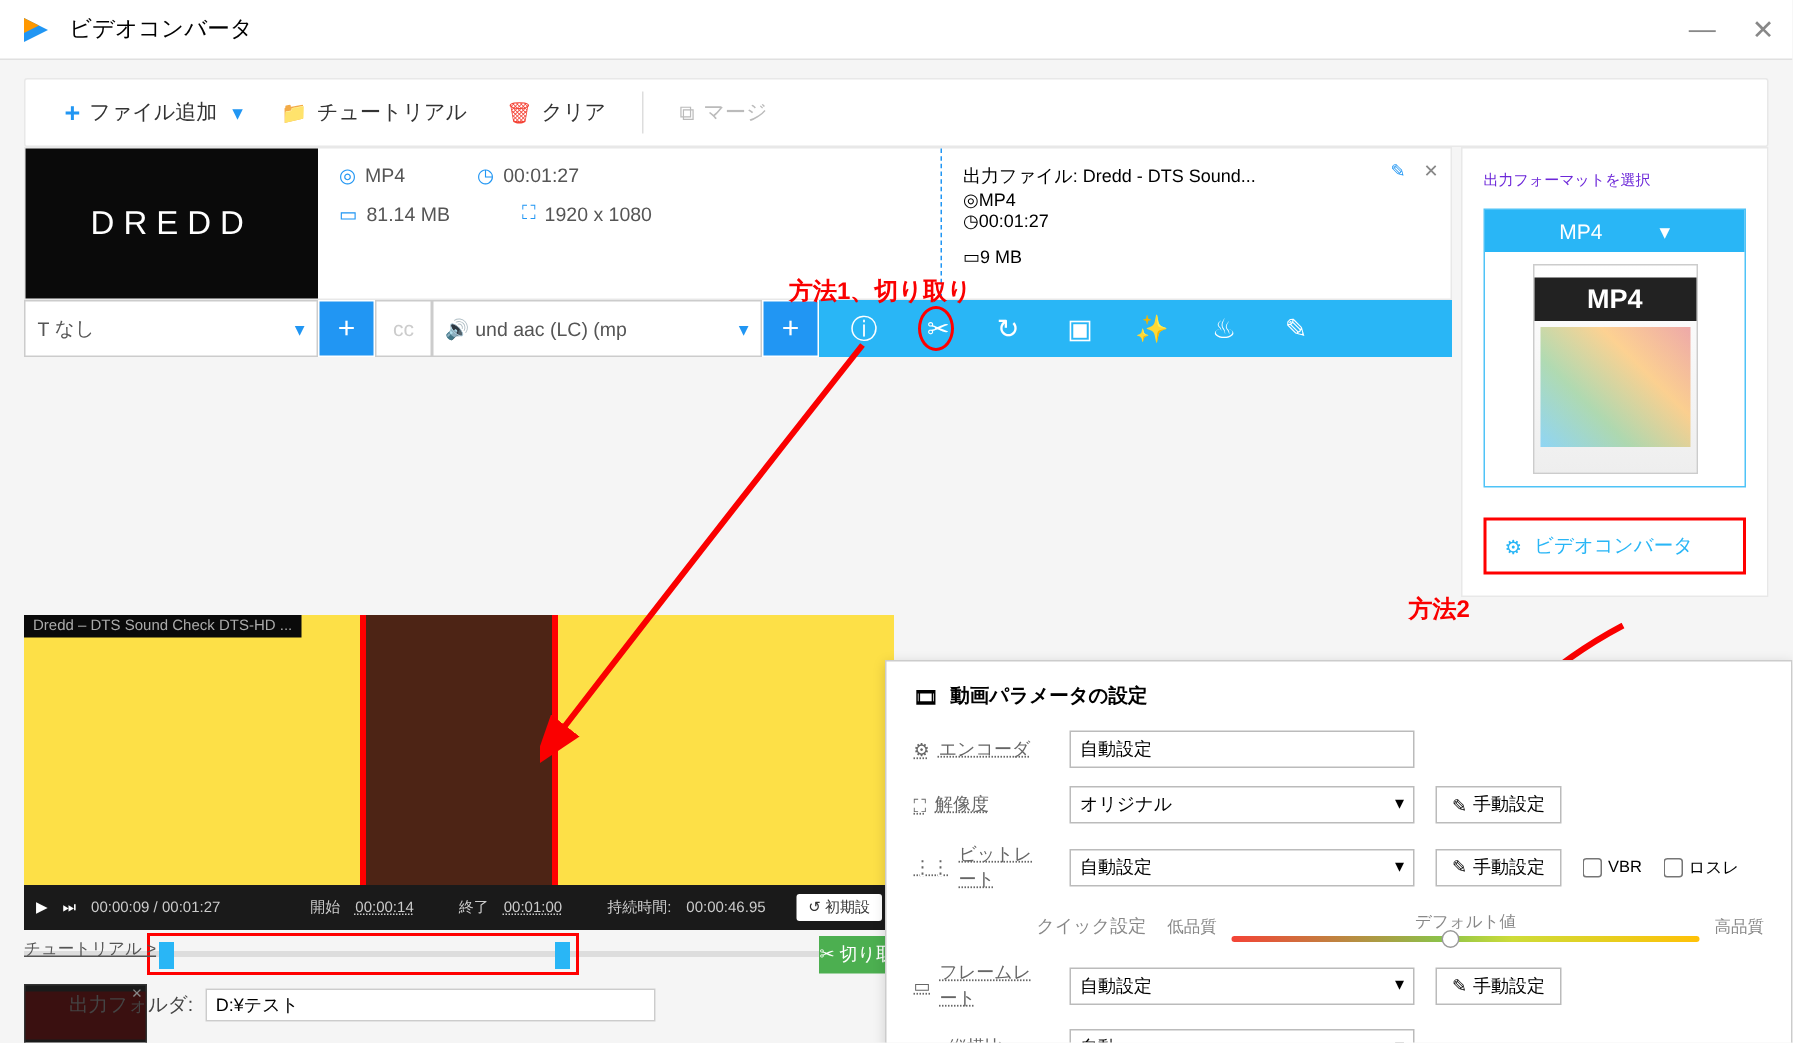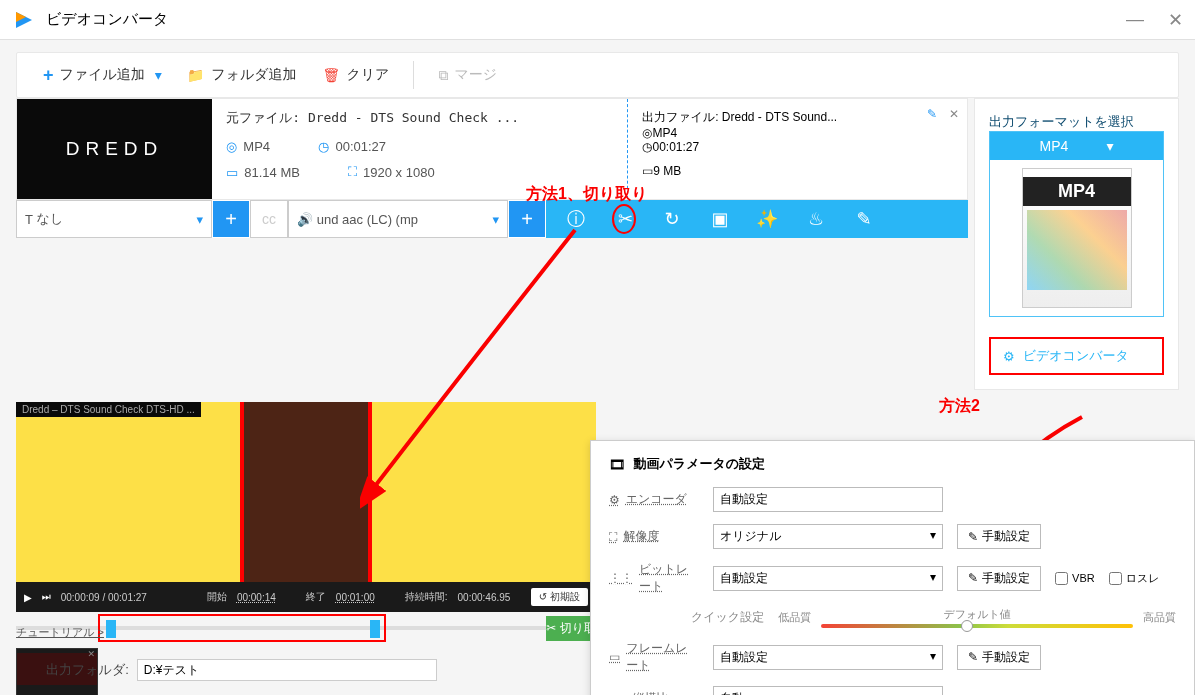--- a/index.html
+++ b/index.html
@@ -12,41 +12,41 @@
 .toolbar .tb-btn { display: flex; align-items: center; gap: 6px; padding: 4px 10px; color: #333; cursor: pointer; font-size: 14px; }
 .toolbar .plus { color: #2196f3; font-weight: bold; font-size: 18px; }
 .toolbar .folder { color: #2196f3; }
 .toolbar .trash { color: #f44336; }
 .toolbar .merge-disabled { color: #bbb; }
 .toolbar .divider { width: 1px; height: 28px; background: #ddd; margin: 0 8px; }
 .main-area { display: flex; padding: 0 16px; gap: 0; }
 .left-col { flex: 1; }
 .file-row { display: flex; background: #fff; border: 1px solid #e8e8e8; }
 .thumb { width: 195px; height: 100px; background: #0a0a0a; position: relative; display: flex; align-items: center; justify-content: center; }
-.thumb .dredd-text { font-family: impact,sans-serif; letter-spacing: 6px; color: #fff; font-size: 19px; }
+.thumb .dredd-text { font-family: impact,sans-serif; letter-spacing: 6px; color: #fff; font-size: 22px; }
 .file-info { flex: 1; padding: 10px 14px; position: relative; }
 .file-info .source-label { font-family: monospace, "MS Gothic"; font-size: 13px; color: #333; margin-bottom: 12px; display: block; white-space: nowrap; overflow: hidden; text-overflow: ellipsis; }
 .file-info .info-grid { display: flex; gap: 48px; }
 .file-info .ic { display: flex; align-items: center; gap: 6px; color: #555; font-size: 13px; }
 .file-info .icon { color: #2196f3; }
 .output-info { width: 340px; padding: 10px 14px; position: relative; border-left: 1px dashed #2196f3; }
 .output-info .edit-icon { color: #2196f3; position: absolute; right: 30px; top: 8px; cursor: pointer; }
 .output-info .close-icon { color: #888; position: absolute; right: 8px; top: 8px; cursor: pointer; }
 .edit-bar { display: flex; height: 38px; background: #fff; }
 .edit-bar .subtitle-sel { width: 196px; display: flex; align-items: center; border: 1px solid #ccc; padding: 0 8px; background: #fff; color: #555; font-size: 13px; }
 .edit-bar .subtitle-sel .arrow { margin-left: auto; color: #2196f3; }
 .edit-bar .sq-btn { width: 38px; height: 38px; display: flex; align-items: center; justify-content: center; background: #2196f3; color: #fff; font-size: 20px; border: 1px solid #fff; cursor: pointer; }
 .edit-bar .cc-btn { width: 38px; background: #fff; color: #ccc; border: 1px solid #ccc; display: flex; align-items: center; justify-content: center; font-size: 14px; }
 .edit-bar .audio-sel { width: 220px; display: flex; align-items: center; border: 1px solid #ccc; padding: 0 8px; background: #fff; color: #555; font-size: 13px; }
 .edit-bar .audio-sel .arrow { margin-left: auto; color: #2196f3; }
 .edit-bar .tools { flex: 1; background: #29b6f6; display: flex; align-items: center; gap: 24px; padding: 0 18px; }
 .edit-bar .tools .tool { color: #fff; font-size: 18px; cursor: pointer; width: 24px; text-align: center; }
 .scissors-circled { border: 2px solid #ff0000; border-radius: 50%; padding: 2px 4px; }
 .right-panel { width: 205px; background: #fff; border: 1px solid #e8e8e8; padding: 14px; margin-left: 6px; }
-.right-panel .hdr { font-size: 13px; color: #0c4a6e; }
+.right-panel .hdr { font-size: 10px; color: #6d28d9; margin-bottom: 12px; }
 .format-box { border: 1px solid #4fc3f7; padding: 0; }
 .format-box .fmt-hdr { background: #29b6f6; color: #fff; text-align: center; padding: 6px; font-size: 14px; display: flex; justify-content: center; gap: 38px; align-items: center; }
 .format-box .fmt-thumb { padding: 8px; display: flex; justify-content: center; }
 .format-box .mp4-card { width: 110px; height: 140px; background: linear-gradient(#fff,#eee); border: 1px solid #ccc; position: relative; }
 .format-box .mp4-card .mp4-band { background: #222; color: #fff; text-align: center; font-weight: bold; font-size: 18px; padding: 4px; margin-top: 8px; }
 .format-box .mp4-card .pic { height: 80px; background: linear-gradient(45deg,#4fc3f7,#81c784,#ffb74d,#e57373); opacity: .6; margin: 4px; }
 .param-btn { margin-top: 20px; border: 2px solid #ff0000; padding: 8px 12px; display: flex; align-items: center; gap: 8px; color: #29b6f6; cursor: pointer; font-size: 13px; }
 .preview { margin: 12px 16px 0; width: 580px; }
 .preview .video { width: 100%; height: 180px; background: #fde047; position: relative; }
 .preview .video .tab { position: absolute; top: 0; left: 0; background: #0a0a0a; color: #aaa; font-size: 10px; padding: 2px 6px; }
@@ -107,43 +107,40 @@
 </div>
 
 <div class="toolbar">
   <div class="tb-btn">
     <span class="plus">+</span>
     <span>ファイル追加</span>
     <span style="color:#2196f3;margin-left:4px">▾</span>
   </div>
   <div class="tb-btn">
     <span class="folder">📁</span>
-    <span>フォルダ追加</span>
+    <span>チュートリアル</span>
   </div>
   <div class="tb-btn">
     <span class="trash">🗑</span>
     <span>クリア</span>
   </div>
   <div class="divider"></div>
   <div class="tb-btn merge-disabled">
     <span>⧉</span>
     <span>マージ</span>
   </div>
 </div>
 
 <div class="main-area">
   <div class="left-col">
     <div class="file-row">
       <div class="thumb">
         <span class="dredd-text">DREDD</span>
       </div>
       <div class="file-info">
-        <span class="source-label">
-          <span>元ファイル:</span> <span>Dredd - DTS Sound Check ...</span>
-        </span>
         <div class="info-grid" style="margin-bottom:10px">
           <div class="ic">
               <span class="icon">◎</span>
               <span>MP4</span>
             </div>
           <div class="ic">
               <span class="icon">◷</span>
               <span>00:01:27</span>
             </div>
         </div>

